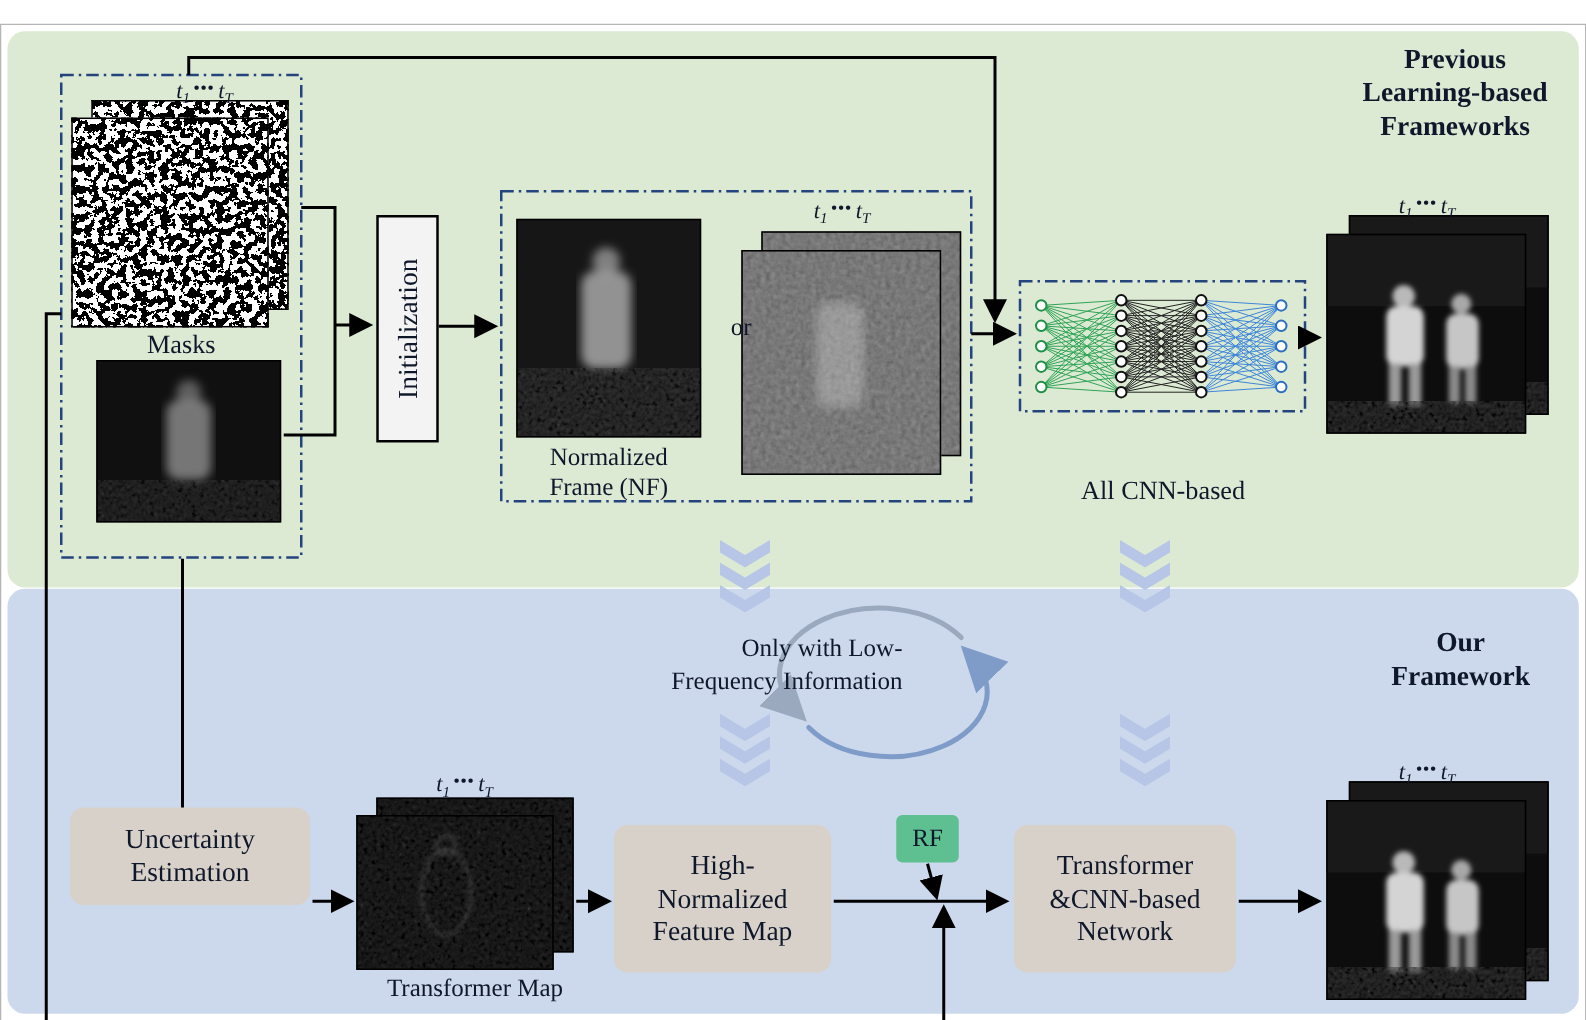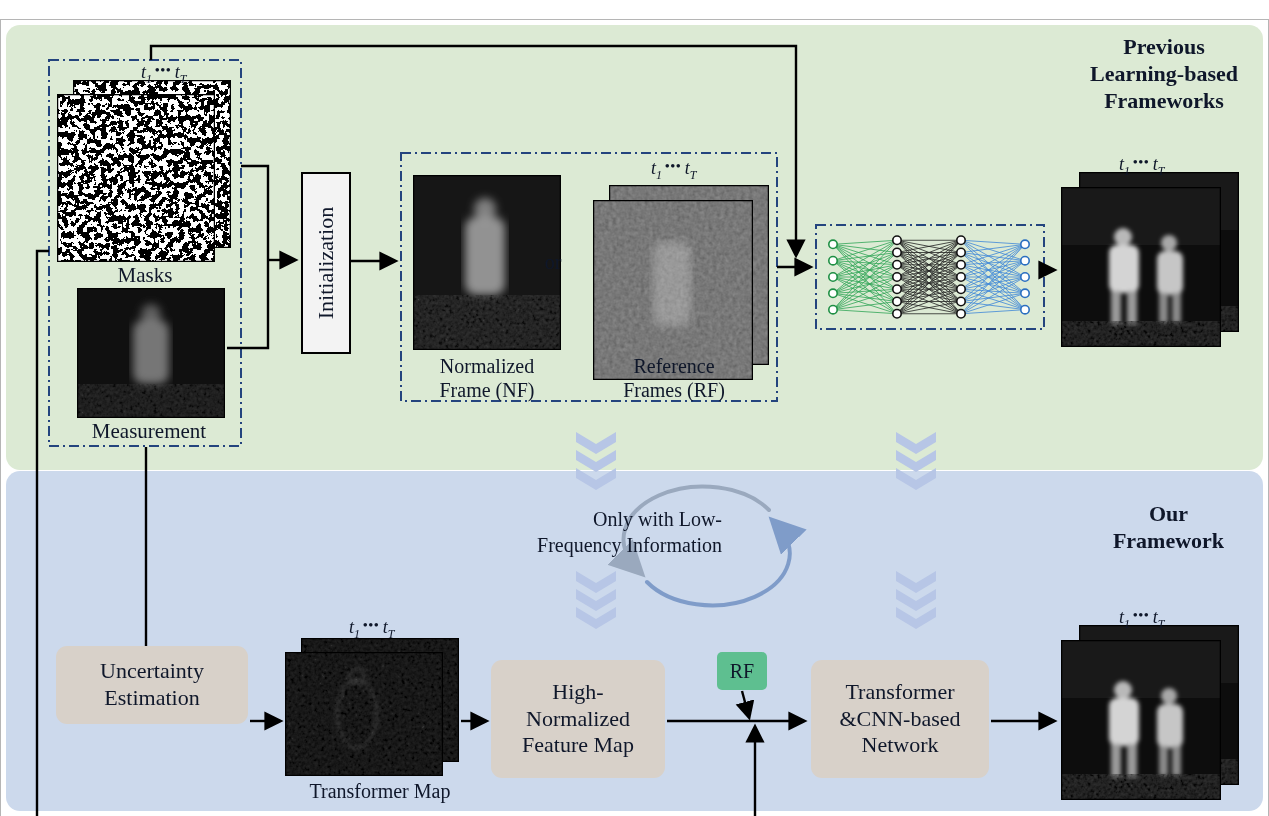--- a/index.html
+++ b/index.html
@@ -403,31 +403,29 @@
     <span>t</span><sub>1</sub><span class="dots">•••</span><span>t</span><sub>T</sub>
   </div>
   <div class="tlab" style="left:348px;top:597px">
     <span>t</span><sub>1</sub><span class="dots">•••</span><span>t</span><sub>T</sub>
   </div>
   <div class="tlab" style="left:1118px;top:587px">
     <span>t</span><sub>1</sub><span class="dots">•••</span><span>t</span><sub>T</sub>
   </div>
 
   <div class="abs lbl" style="left:64px;top:243px;width:160px">Masks</div>
-  <div class="abs lbl" style="left:58px;top:399px;width:180px">Measurement</div>
 
   <div class="initbox" style="left:300px;top:152px;width:46px;height:178px">
     <span>Initialization</span>
   </div>
 
   <div class="abs lbl multiline" style="left:402px;top:334px;width:168px;font-size:20px;line-height:24px">Normalized
 Frame (NF)</div>
-  <div class="abs lbl" style="left:536px;top:231px;width:32px;font-size:20px">or</div>
-  <div class="abs lbl multiline" style="left:590px;top:334px;width:166px;font-size:20px;line-height:24px">Reference
-Frames (RF)</div>
+  <div class="abs lbl" style="left:576px;top:231px;width:32px;font-size:20px">or</div>
+  <div class="abs lbl" style="left:842px;top:360px;width:175px">All CNN-based</div>
 
   <div class="ctext" style="left:503px;top:486px;width:218px">Only with Low-
 Frequency Information</div>
 
   <div class="graybox" style="left:55px;top:626px;width:192px;height:78px">Uncertainty
 Estimation</div>
   <div class="abs lbl" style="left:297px;top:760px;width:164px;font-size:20px">Transformer Map</div>
   <div class="graybox" style="left:490px;top:640px;width:174px;height:118px">High-
 Normalized
 Feature Map</div>

